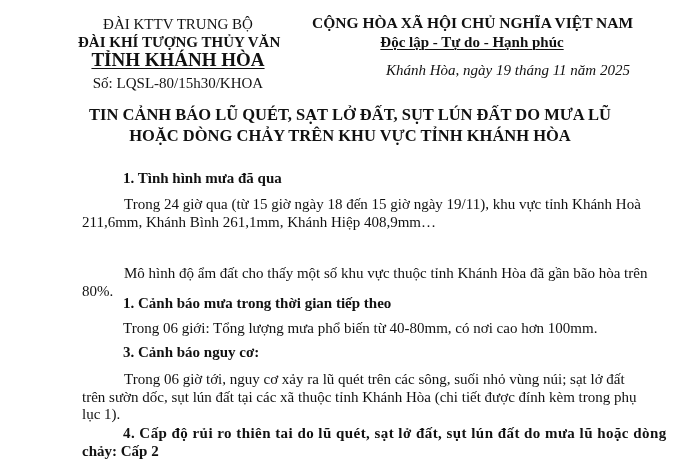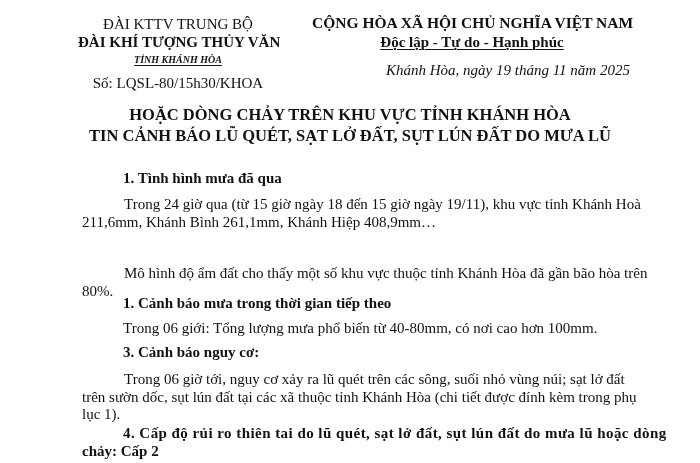--- a/index.html
+++ b/index.html
@@ -10,21 +10,21 @@
     }
     .abs { position: absolute; white-space: nowrap; }
     .bold { font-weight: bold; }
     .u { text-decoration: underline; text-decoration-thickness: 1px; text-underline-offset: 2px; }
 
     
     #hdr-left { left: 78px; top: 15px; width: 200px; text-align: center; }
     #hdr-left div { line-height: 18px; }
     #hl-1 { font-size: 15px; }
     #hl-2 { font-size: 15px; font-weight: bold; }
-    #hl-3 { font-size: 10px; font-weight: bold; font-style: italic; }
+    #hl-3 { font-size: 19px; font-weight: bold; }
     #hl-4 { font-size: 15px; margin-top: 5px; }
 
     
     #hdr-right { left: 312px; top: 13px; width: 320px; text-align: center; }
     #hr-1 { font-size: 15.5px; font-weight: bold; line-height: 20px; }
     #hr-2 { font-size: 15px; font-weight: bold; line-height: 18px; }
     #hr-date { left: 386px; top: 62px; font-size: 15px; font-style: italic; }
 
     
     #doc-title { left: 60px; top: 104px; width: 580px; text-align: center; font-weight: bold; font-size: 16.5px; line-height: 21px; }
@@ -44,22 +44,22 @@
   <div id="hl-4">Số: LQSL-80/15h30/KHOA</div>
 </div>
 
 <div id="hdr-right" class="abs">
   <div id="hr-1">CỘNG HÒA XÃ HỘI CHỦ NGHĨA VIỆT NAM</div>
   <div id="hr-2"><span class="u">Độc lập - Tự do - Hạnh phúc</span></div>
 </div>
 <div id="hr-date" class="abs">Khánh Hòa, ngày 19 tháng 11 năm 2025</div>
 
 <div id="doc-title" class="abs">
+  <div>TIN CẢNH BÁO LŨ QUÉT, SẠT LỞ ĐẤT, SỤT LÚN ĐẤT DO MƯA LŨ</div>
   <div>HOẶC DÒNG CHẢY TRÊN KHU VỰC TỈNH KHÁNH HÒA</div>
-  <div>TIN CẢNH BÁO LŨ QUÉT, SẠT LỞ ĐẤT, SỤT LÚN ĐẤT DO MƯA LŨ</div>
 </div>
 
 <div class="heading" style="top:170px;">1. Tình hình mưa đã qua</div>
 <div class="para" style="top:196px;">
   <span class="line" style="padding-left:42px;">Trong 24 giờ qua (từ 15 giờ ngày 18 đến 15 giờ ngày 19/11), khu vực tỉnh Khánh Hoà</span>
   <span class="line">211,6mm, Khánh Bình 261,1mm, Khánh Hiệp 408,9mm…</span>
 </div>
 <div class="para" style="top:265px;">
   <span class="line" style="padding-left:42px;">Mô hình độ ẩm đất cho thấy một số khu vực thuộc tỉnh Khánh Hòa đã gần bão hòa trên</span>
   <span class="line">80%.</span>

